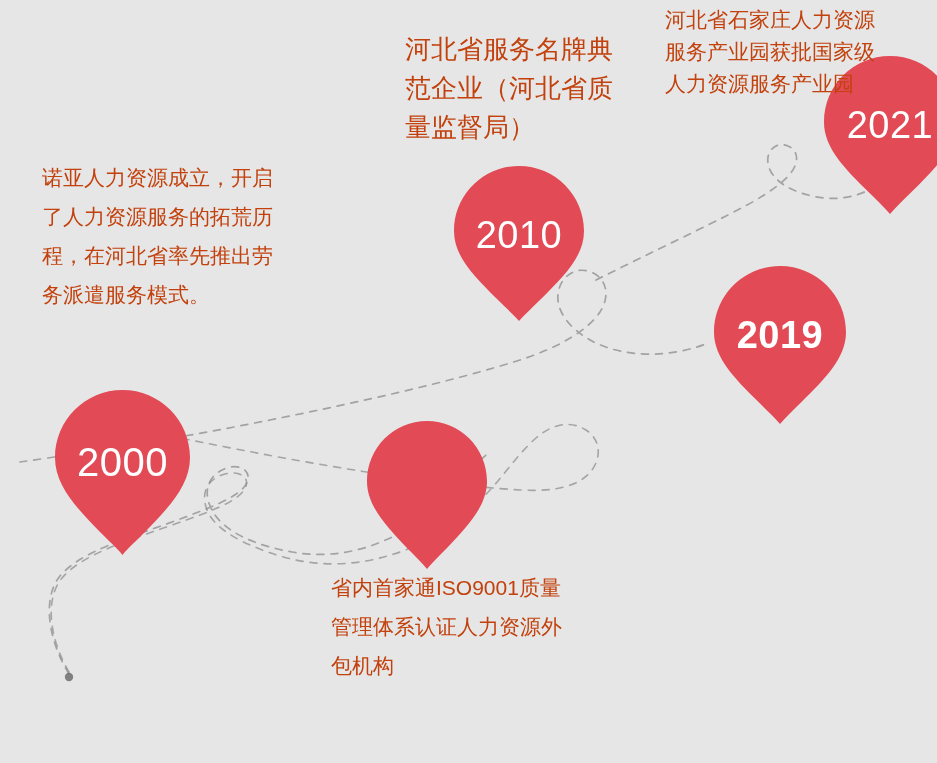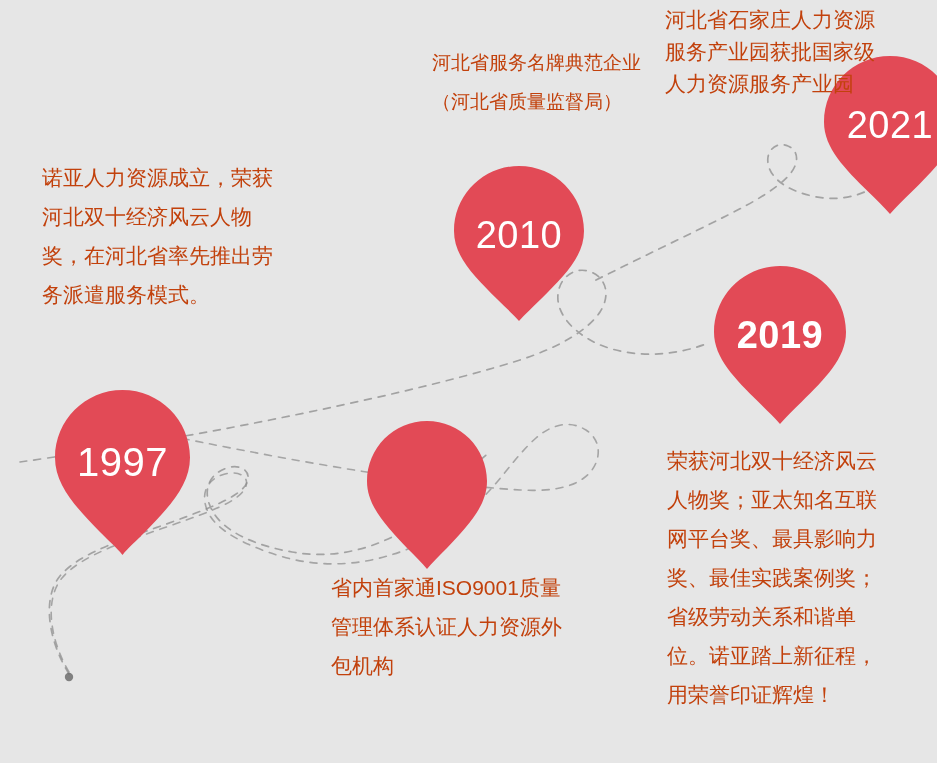--- a/index.html
+++ b/index.html
@@ -76,26 +76,25 @@
   #desc-2009 {
     left: 331px;
     top: 568px;
     width: 235px;
     font-size: 21px;
     line-height: 39px;
   }
 
   
   #desc-2014 {
-    left: 432px;
+    left: 405px;
     top: 30px;
     width: 215px;
-    font-size: 19px;
-    line-height: 39px;
-    margin-top: 13px;
+    font-size: 26px;
+    line-height: 39px;
   }
   #pin-2014 { left: 454px; top: 166px; }
   #pin-2014 .pin-label { top: 48px; font-size: 38px; }
 
   
   #pin-2019 { left: 714px; top: 266px; }
   #pin-2019 .pin-label { top: 48px; font-size: 38px; font-weight: bold; }
   #desc-2019 {
     left: 667px;
     top: 441px;
@@ -179,28 +178,28 @@
                C 640 258, 686 236, 726 216
                C 756 201, 778 188, 790 174
                C 800 162, 798 150, 788 146
                C 777 141, 766 150, 768 163
                C 770 178, 786 190, 812 196
                C 834 201, 856 198, 872 188"></path>
     </g>
     <circle cx="69" cy="677" r="4.2" fill="#6d6d6d" opacity="0.85"></circle>
   </svg>
 
-  <div class="desc" id="desc-2001">诺亚人力资源成立，荣获河北双十经济风云人物奖，在河北省率先推出劳务派遣服务模式。</div>
+  <div class="desc" id="desc-2001">诺亚人力资源成立，开启了人力资源服务的拓荒历程，在河北省率先推出劳务派遣服务模式。</div>
 
   <div class="pin" id="pin-2001">
     <svg width="135" height="165" viewBox="0 0 135 165" xmlns="http://www.w3.org/2000/svg">
       <path d="M67.5 0 C30.2 0 0 30.2 0 67.5 C0 96 22 118 45 142 C54 151 62 158 67.5 165
                C73 158 81 151 90 142 C113 118 135 96 135 67.5 C135 30.2 104.8 0 67.5 0 Z" fill="#e24a56"></path>
     </svg>
-    <span class="pin-label">1997</span>
+    <span class="pin-label">2000</span>
   </div>
 
   <div class="pin" id="pin-2009">
     <svg width="120" height="148" viewBox="0 0 120 148" xmlns="http://www.w3.org/2000/svg">
       <path d="M60 0 C26.9 0 0 26.9 0 60 C0 85.5 19.5 105 40 127 C48 135 55 142 60 148
                C65 142 72 135 80 127 C100.5 105 120 85.5 120 60 C120 26.9 93.1 0 60 0 Z" fill="#e24a56"></path>
     </svg>
   </div>
 
   <div class="desc" id="desc-2009">省内首家通ISO9001质量管理体系认证人力资源外包机构</div>
@@ -216,21 +215,20 @@
   </div>
 
   <div class="pin" id="pin-2019">
     <svg width="132" height="158" viewBox="0 0 132 158" xmlns="http://www.w3.org/2000/svg">
       <path d="M66 0 C29.5 0 0 29.5 0 66 C0 92.5 21.5 113 44 135.5 C52.5 144 60 151 66 158
                C72 151 79.5 144 88 135.5 C110.5 113 132 92.5 132 66 C132 29.5 102.5 0 66 0 Z" fill="#e24a56"></path>
     </svg>
     <span class="pin-label">2019</span>
   </div>
 
-  <div class="desc" id="desc-2019">荣获河北双十经济风云人物奖；亚太知名互联网平台奖、最具影响力奖、最佳实践案例奖；省级劳动关系和谐单位。诺亚踏上新征程，用荣誉印证辉煌！</div>
 
   <div class="desc" id="desc-2021">河北省石家庄人力资源服务产业园获批国家级人力资源服务产业园</div>
 
   <div class="pin" id="pin-2021">
     <svg width="132" height="158" viewBox="0 0 132 158" xmlns="http://www.w3.org/2000/svg">
       <path d="M66 0 C29.5 0 0 29.5 0 66 C0 92.5 21.5 113 44 135.5 C52.5 144 60 151 66 158
                C72 151 79.5 144 88 135.5 C110.5 113 132 92.5 132 66 C132 29.5 102.5 0 66 0 Z" fill="#e24a56"></path>
     </svg>
     <span class="pin-label">2021</span>
   </div>

